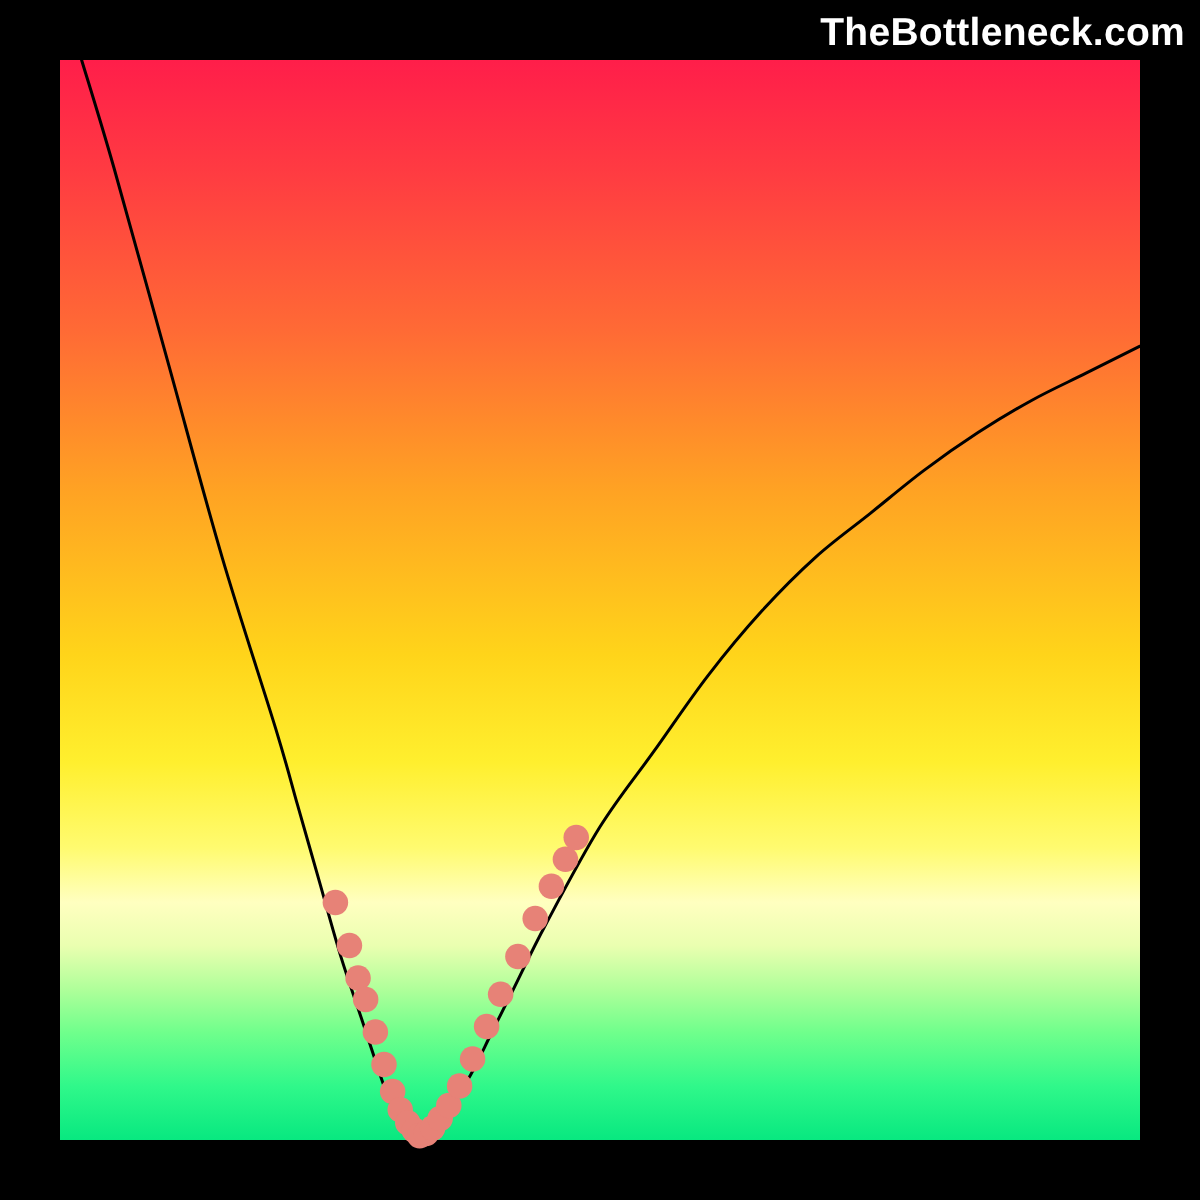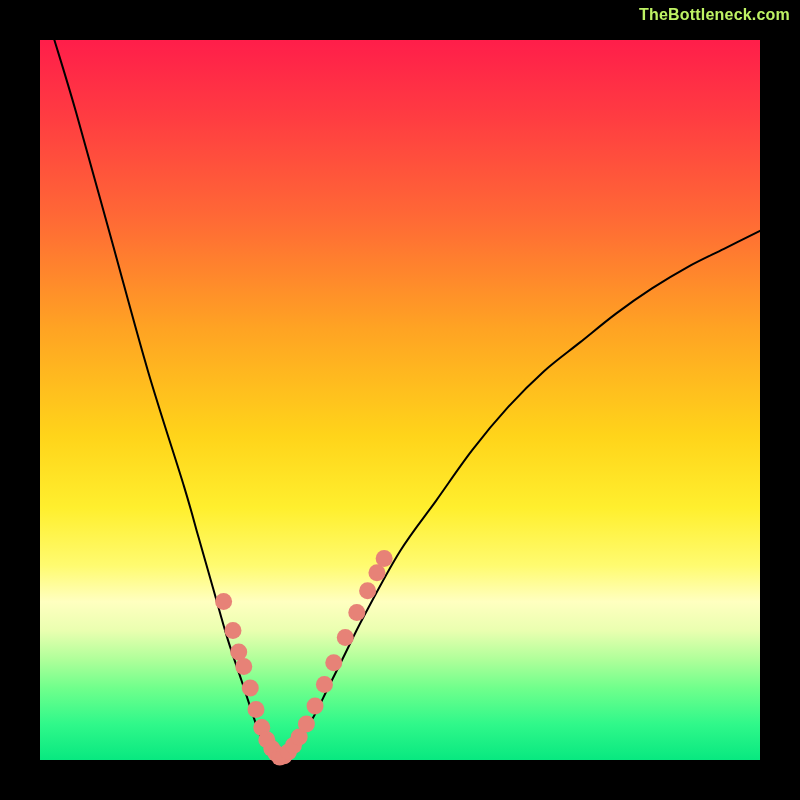--- a/index.html
+++ b/index.html
@@ -40,22 +40,22 @@
       #b0ff9a 86%,
       #70ff8c 90%,
       #30f88a 95%,
       #08e880 100%
     );
   }
   .watermark {
     position: absolute;
     top: 6px;
     right: 10px;
-    color: #bef264;
-    font-size: 16px;
+    color: #ffffff;
+    font-size: 26px;
     font-weight: 600;
     letter-spacing: 0.2px;
     pointer-events: none;
     user-select: none;
   }
   svg.curves {
     position: absolute;
     inset: 0;
     width: 100%;
     height: 100%;

